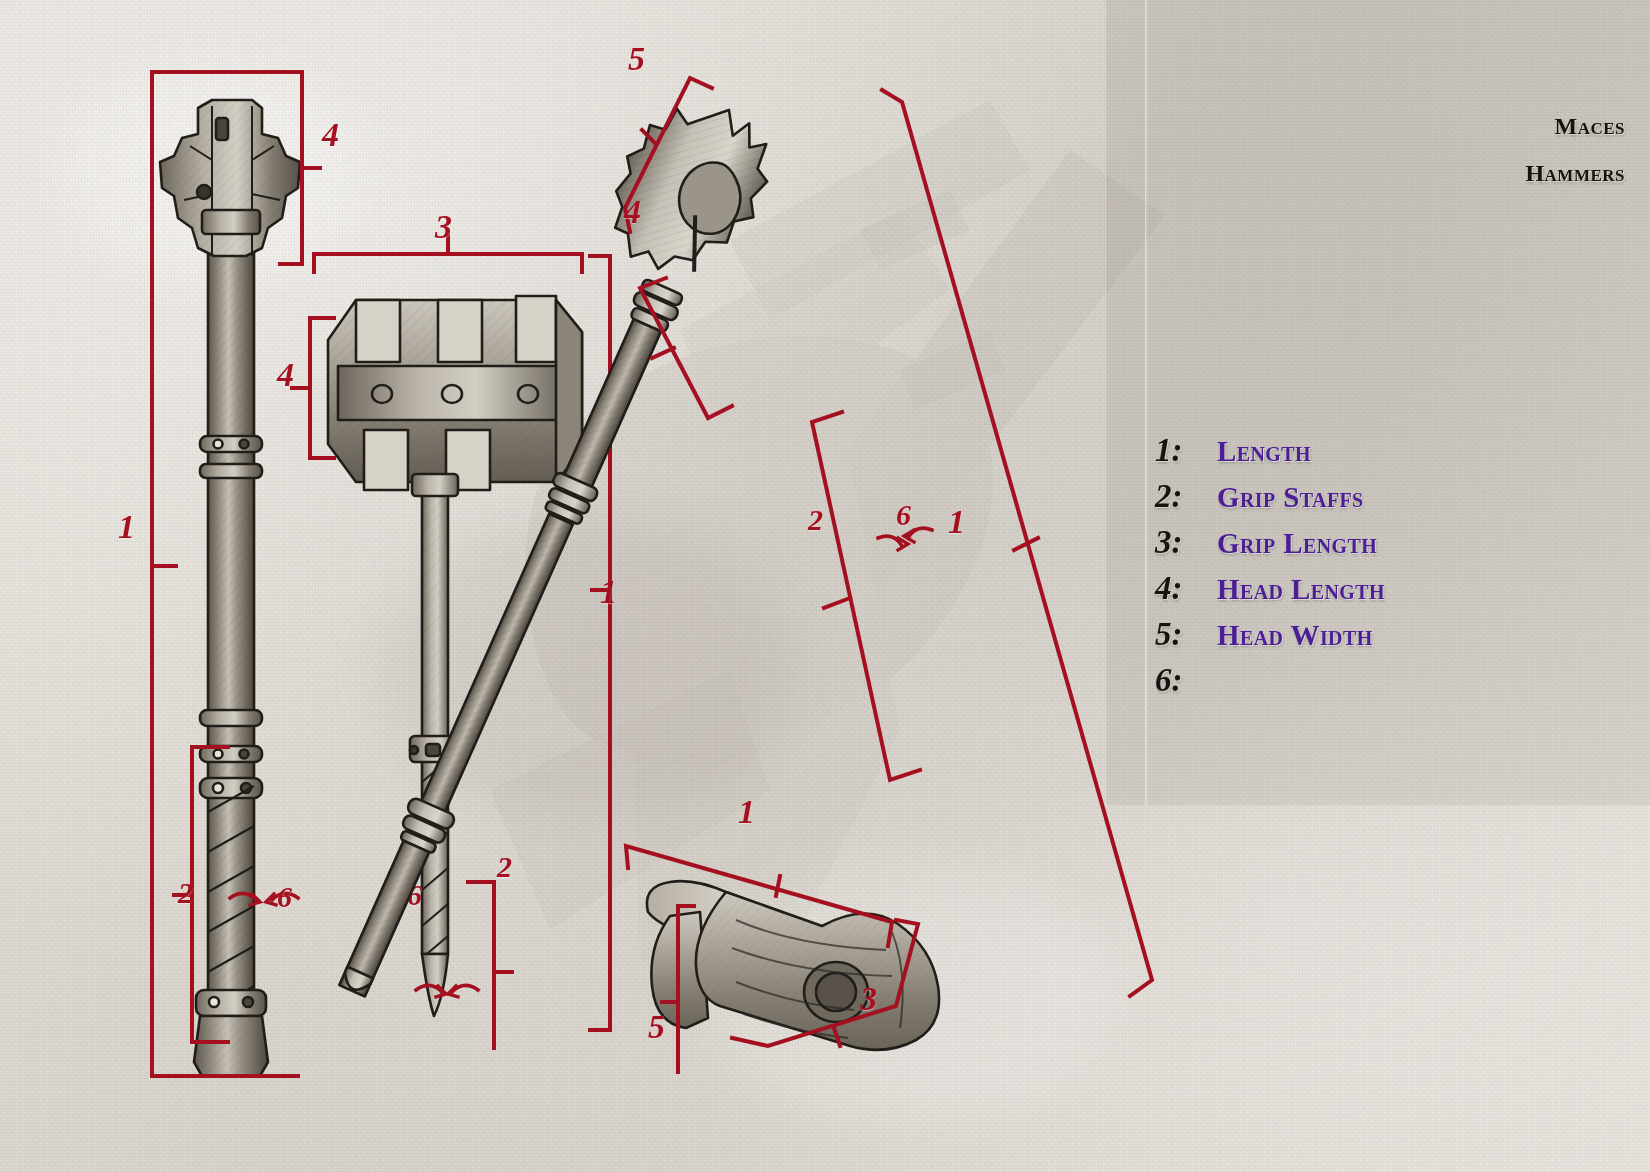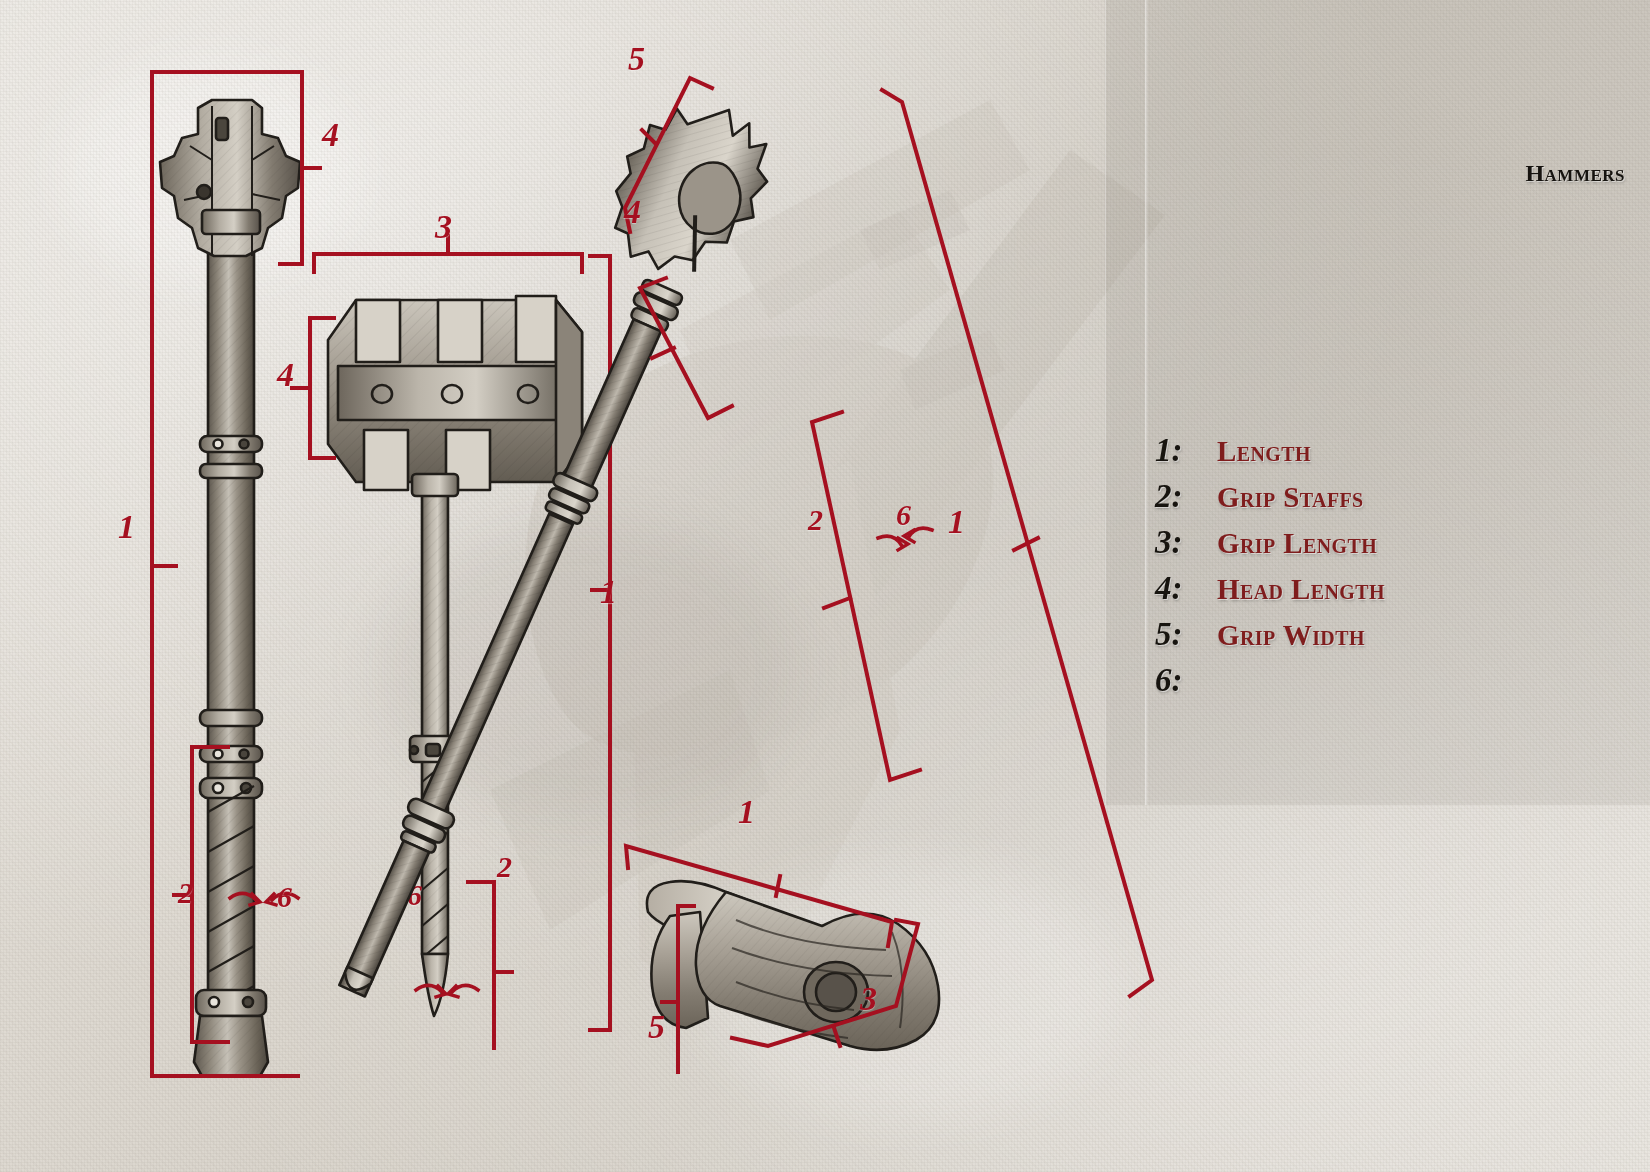--- a/index.html
+++ b/index.html
@@ -39,21 +39,21 @@
     text-shadow:1px 1px 0 rgba(255,255,255,.55), 2px 3px 5px rgba(0,0,0,.30);}
   .sub{position:absolute;right:25px;width:520px;text-align:right;
     font-size:24px;color:#16130f;font-variant:small-caps;font-weight:700;letter-spacing:.5px;
     text-shadow:1px 1px 0 rgba(255,255,255,.5),1px 2px 3px rgba(0,0,0,.28);}
   
   .legend{position:absolute;left:1155px;top:432px;width:470px;}
   .lrow{display:flex;align-items:baseline;height:46px;}
   .lnum{width:62px;font-size:33px;color:#17140f;font-style:italic;font-weight:700;
         font-family:"Liberation Serif",serif;
         text-shadow:1px 1px 0 rgba(255,255,255,.5),1px 2px 3px rgba(0,0,0,.25);}
-  .ltxt{font-size:29px;color:#7f1d1d;font-variant:small-caps;font-weight:700;letter-spacing:.4px;
+  .ltxt{font-size:29px;color:#4c1d95;font-variant:small-caps;font-weight:700;letter-spacing:.4px;
         text-shadow:1px 1px 0 rgba(255,255,255,.5),1px 2px 3px rgba(0,0,0,.25);}
   
   .an{position:absolute;color:#a51020;font-size:34px;font-style:italic;font-weight:700;
       font-family:"Liberation Serif",serif;line-height:1;
       text-shadow:0 1px 1px rgba(255,255,255,.45);}
   .an.sm{font-size:30px;}
   
   .art{position:absolute;}
   .art svg{display:block;overflow:visible;}
 </style>
@@ -425,20 +425,21 @@
       <path d="M78 222 L62 222"></path>
     </g>
   </svg>
   <div class="an" style="left:738px;top:795px;">1</div>
   <div class="an" style="left:860px;top:982px;">3</div>
   <div class="an" style="left:648px;top:1010px;">5</div>
 
   <div class="panel"></div>
   <div class="panel-edge"></div>
 
+  <div class="sub" style="top:113px;">Maces</div>
   <div class="sub" style="top:160px;">Hammers</div>
 
   <div class="legend">
     <div class="lrow">
       <span class="lnum">1:</span>
       <span class="ltxt">Length</span>
     </div>
     <div class="lrow">
       <span class="lnum">2:</span>
       <span class="ltxt">Grip Staffs</span>
@@ -446,20 +447,20 @@
     <div class="lrow">
       <span class="lnum">3:</span>
       <span class="ltxt">Grip Length</span>
     </div>
     <div class="lrow">
       <span class="lnum">4:</span>
       <span class="ltxt">Head Length</span>
     </div>
     <div class="lrow">
       <span class="lnum">5:</span>
-      <span class="ltxt">Grip Width</span>
+      <span class="ltxt">Head Width</span>
     </div>
     <div class="lrow">
       <span class="lnum">6:</span>
     </div>
   </div>
 
 </div>
 
 </body></html>

